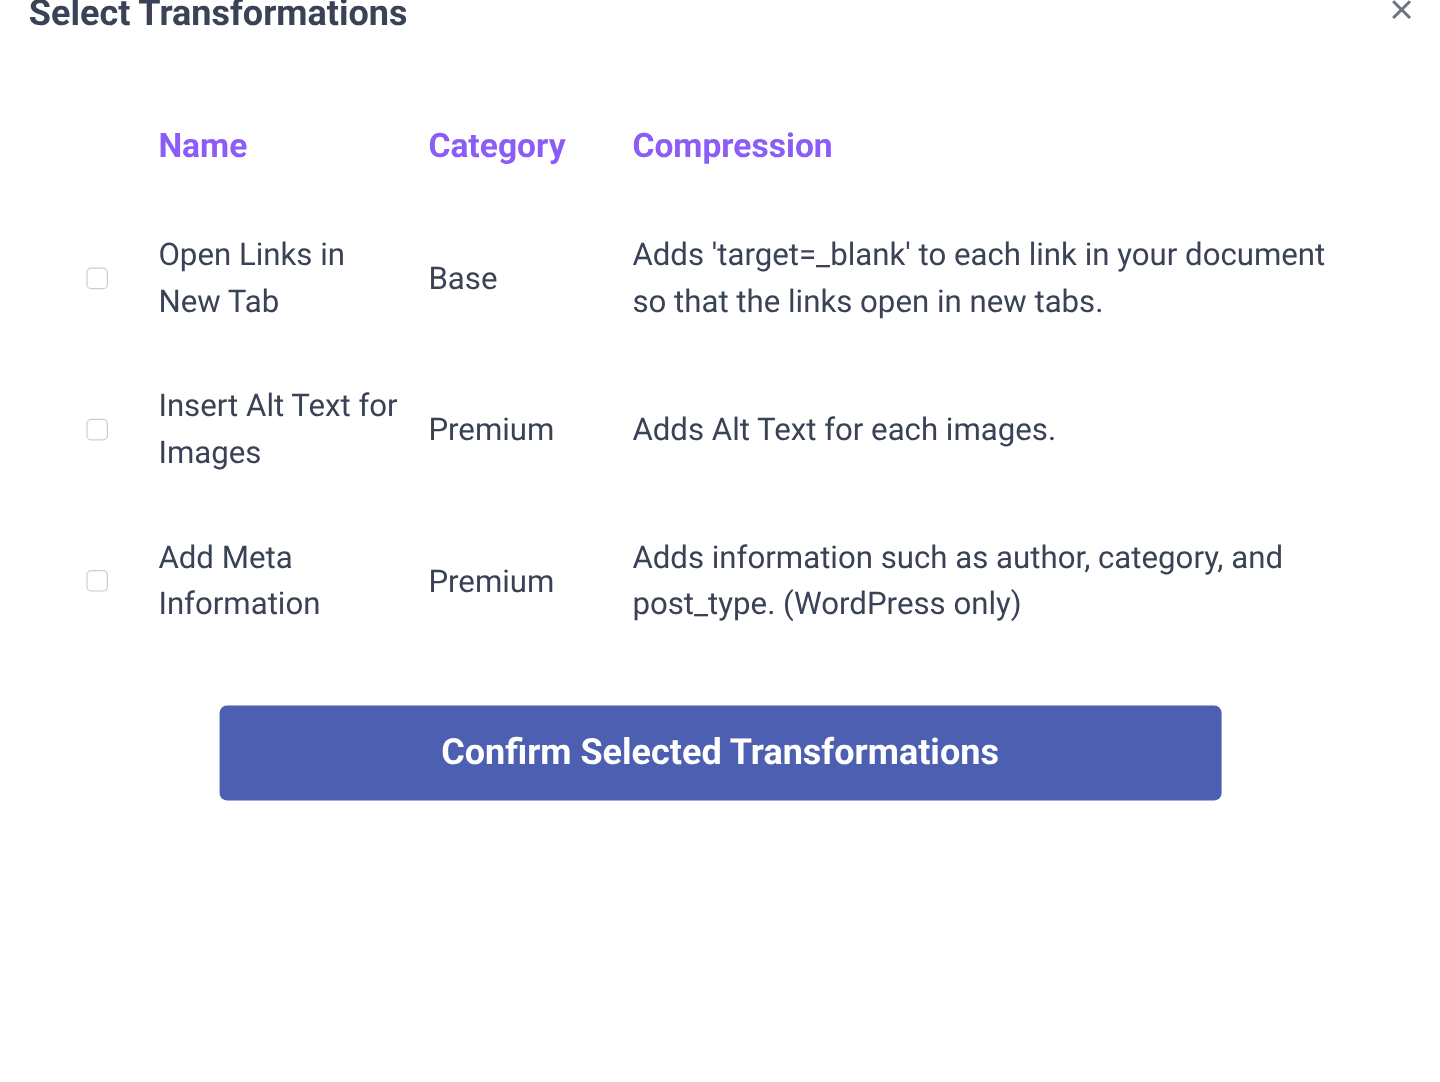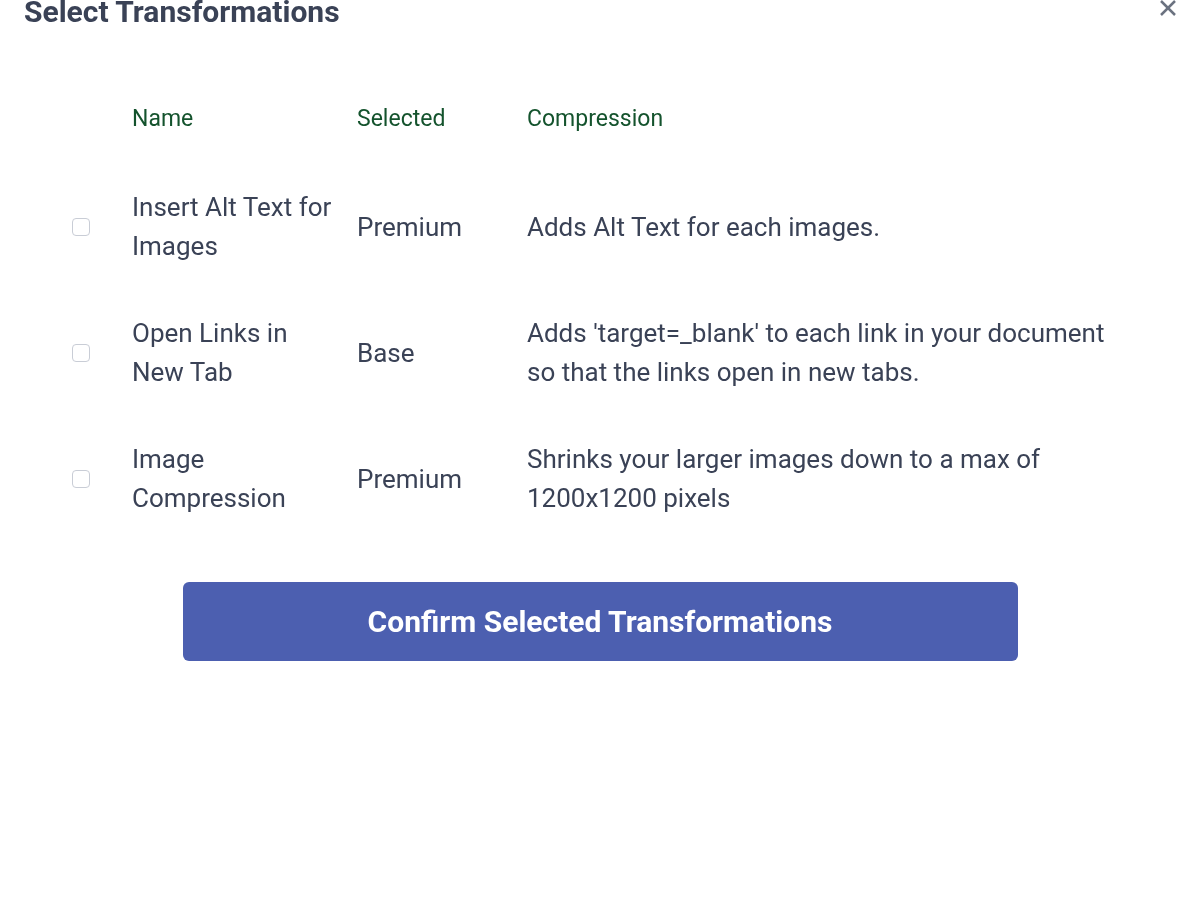--- a/index.html
+++ b/index.html
@@ -43,23 +43,23 @@
     }
     .content {
       padding: 60px 60px 0 60px;
     }
     table {
       width: 100%;
       border-collapse: collapse;
     }
     thead th {
       text-align: left;
-      font-size: 23px;
-      font-weight: 400;
-      color: #14532d;
+      font-size: 28px;
+      font-weight: 700;
+      color: #8b5cf6;
       padding: 16px 12px 32px 12px;
     }
     thead th.checkbox-col {
       width: 60px;
     }
     thead th.name-col {
       width: 225px;
     }
     thead th.category-col {
       width: 170px;
@@ -136,42 +136,42 @@
     </svg>
   </button>
 </div>
 
 <div class="content">
   <table>
     <thead>
       <tr>
         <th class="checkbox-col"></th>
         <th class="name-col">Name</th>
-        <th class="category-col">Selected</th>
+        <th class="category-col">Category</th>
         <th>Compression</th>
       </tr>
     </thead>
     <tbody id="table-body">
+        <tr>
+          <td class="checkbox-cell"><span class="checkbox"></span></td>
+          <td>Open Links in New Tab</td>
+          <td>Base</td>
+          <td>Adds 'target=_blank' to each link in your document so that the links open in new tabs.</td>
+        </tr>
         <tr>
           <td class="checkbox-cell"><span class="checkbox"></span></td>
           <td>Insert Alt Text for Images</td>
           <td>Premium</td>
           <td>Adds Alt Text for each images.</td>
         </tr>
         <tr>
           <td class="checkbox-cell"><span class="checkbox"></span></td>
-          <td>Open Links in New Tab</td>
-          <td>Base</td>
-          <td>Adds 'target=_blank' to each link in your document so that the links open in new tabs.</td>
-        </tr>
-        <tr>
-          <td class="checkbox-cell"><span class="checkbox"></span></td>
-          <td>Image Compression</td>
+          <td>Add Meta Information</td>
           <td>Premium</td>
-          <td>Shrinks your larger images down to a max of 1200x1200 pixels</td>
+          <td>Adds information such as author, category, and post_type. (WordPress only)</td>
         </tr>
       </tbody>
   </table>
 </div>
 
 <div class="confirm-wrapper">
   <button class="confirm-btn">Confirm Selected Transformations</button>
 </div>
 
 </body></html>

